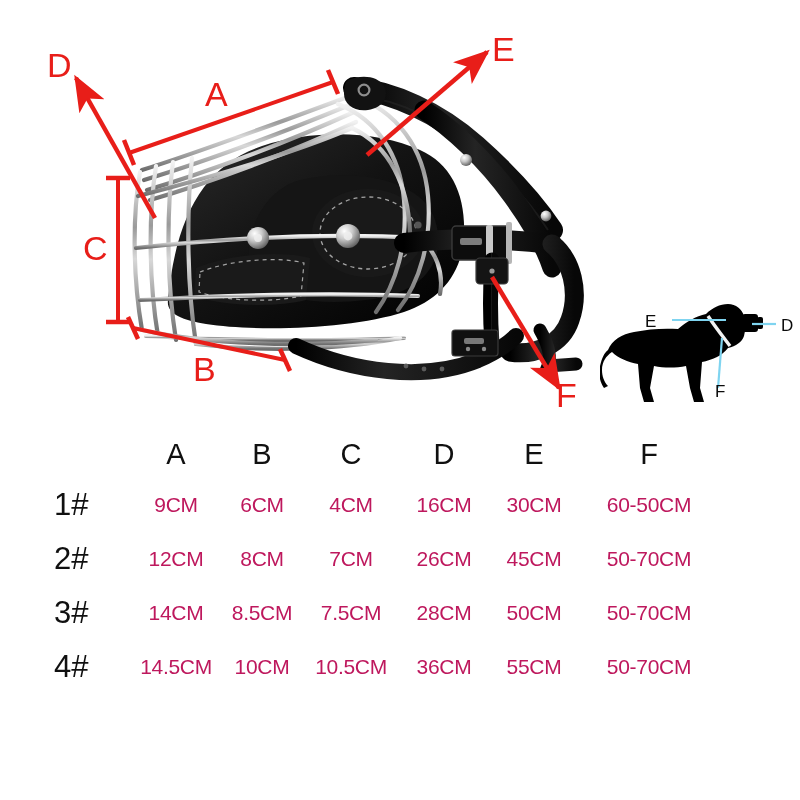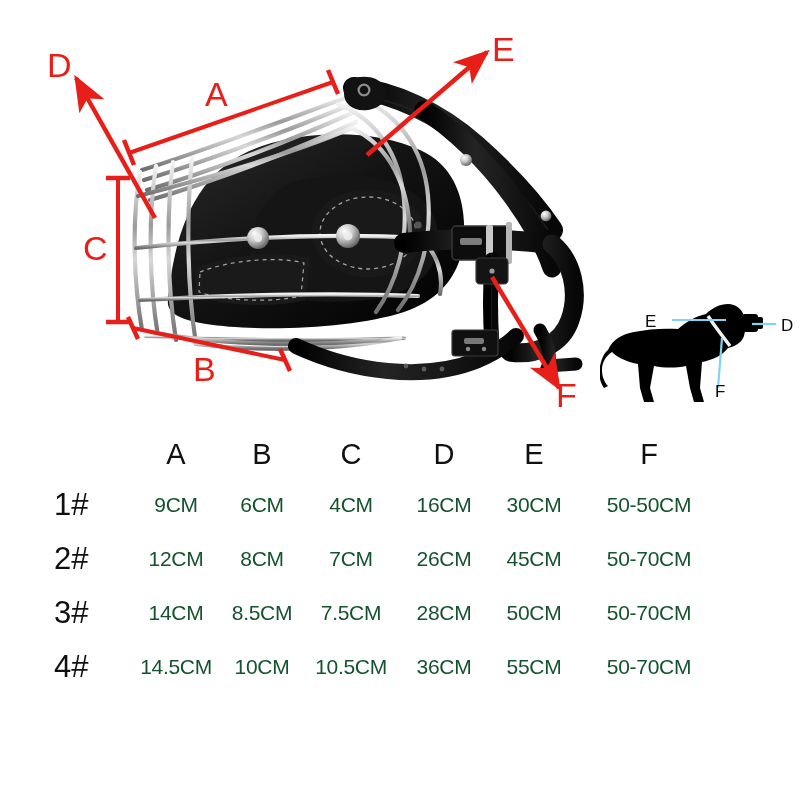--- a/index.html
+++ b/index.html
@@ -55,21 +55,21 @@
   .tbl td.rowhead {
     font-size: 31px;
     color: #101010;
     text-align: left;
     padding-left: 14px;
     width: 92px;
     height: 54px;
   }
   .tbl td.val {
     font-size: 21px;
-    color: #14532d;
+    color: #be185d;
     height: 54px;
     letter-spacing: -0.3px;
   }
   .col-a { width: 88px; }
   .col-b { width: 84px; }
   .col-c { width: 94px; }
   .col-d { width: 92px; }
   .col-e { width: 88px; }
   .col-f { width: 142px; }
   .dim-label {
@@ -289,21 +289,21 @@
         </tr>
       </thead>
       <tbody>
         <tr>
           <td class="rowhead">1#</td>
           <td class="val">9CM</td>
           <td class="val">6CM</td>
           <td class="val">4CM</td>
           <td class="val">16CM</td>
           <td class="val">30CM</td>
-          <td class="val">50-50CM</td>
+          <td class="val">60-50CM</td>
         </tr>
         <tr>
           <td class="rowhead">2#</td>
           <td class="val">12CM</td>
           <td class="val">8CM</td>
           <td class="val">7CM</td>
           <td class="val">26CM</td>
           <td class="val">45CM</td>
           <td class="val">50-70CM</td>
         </tr>

